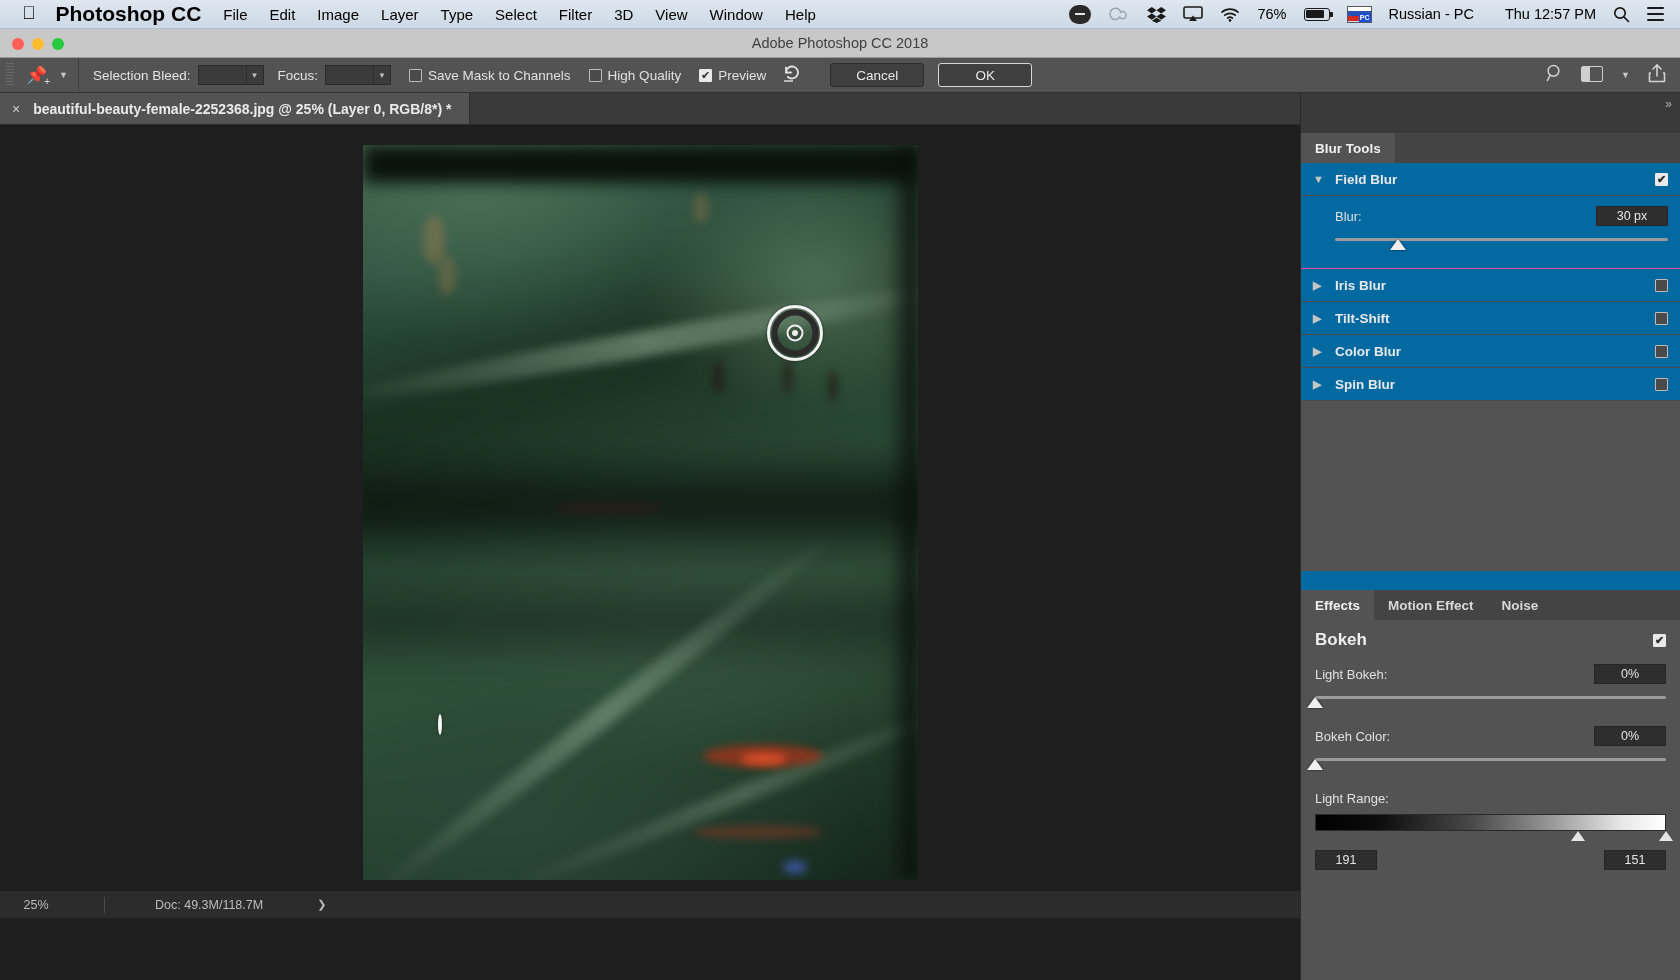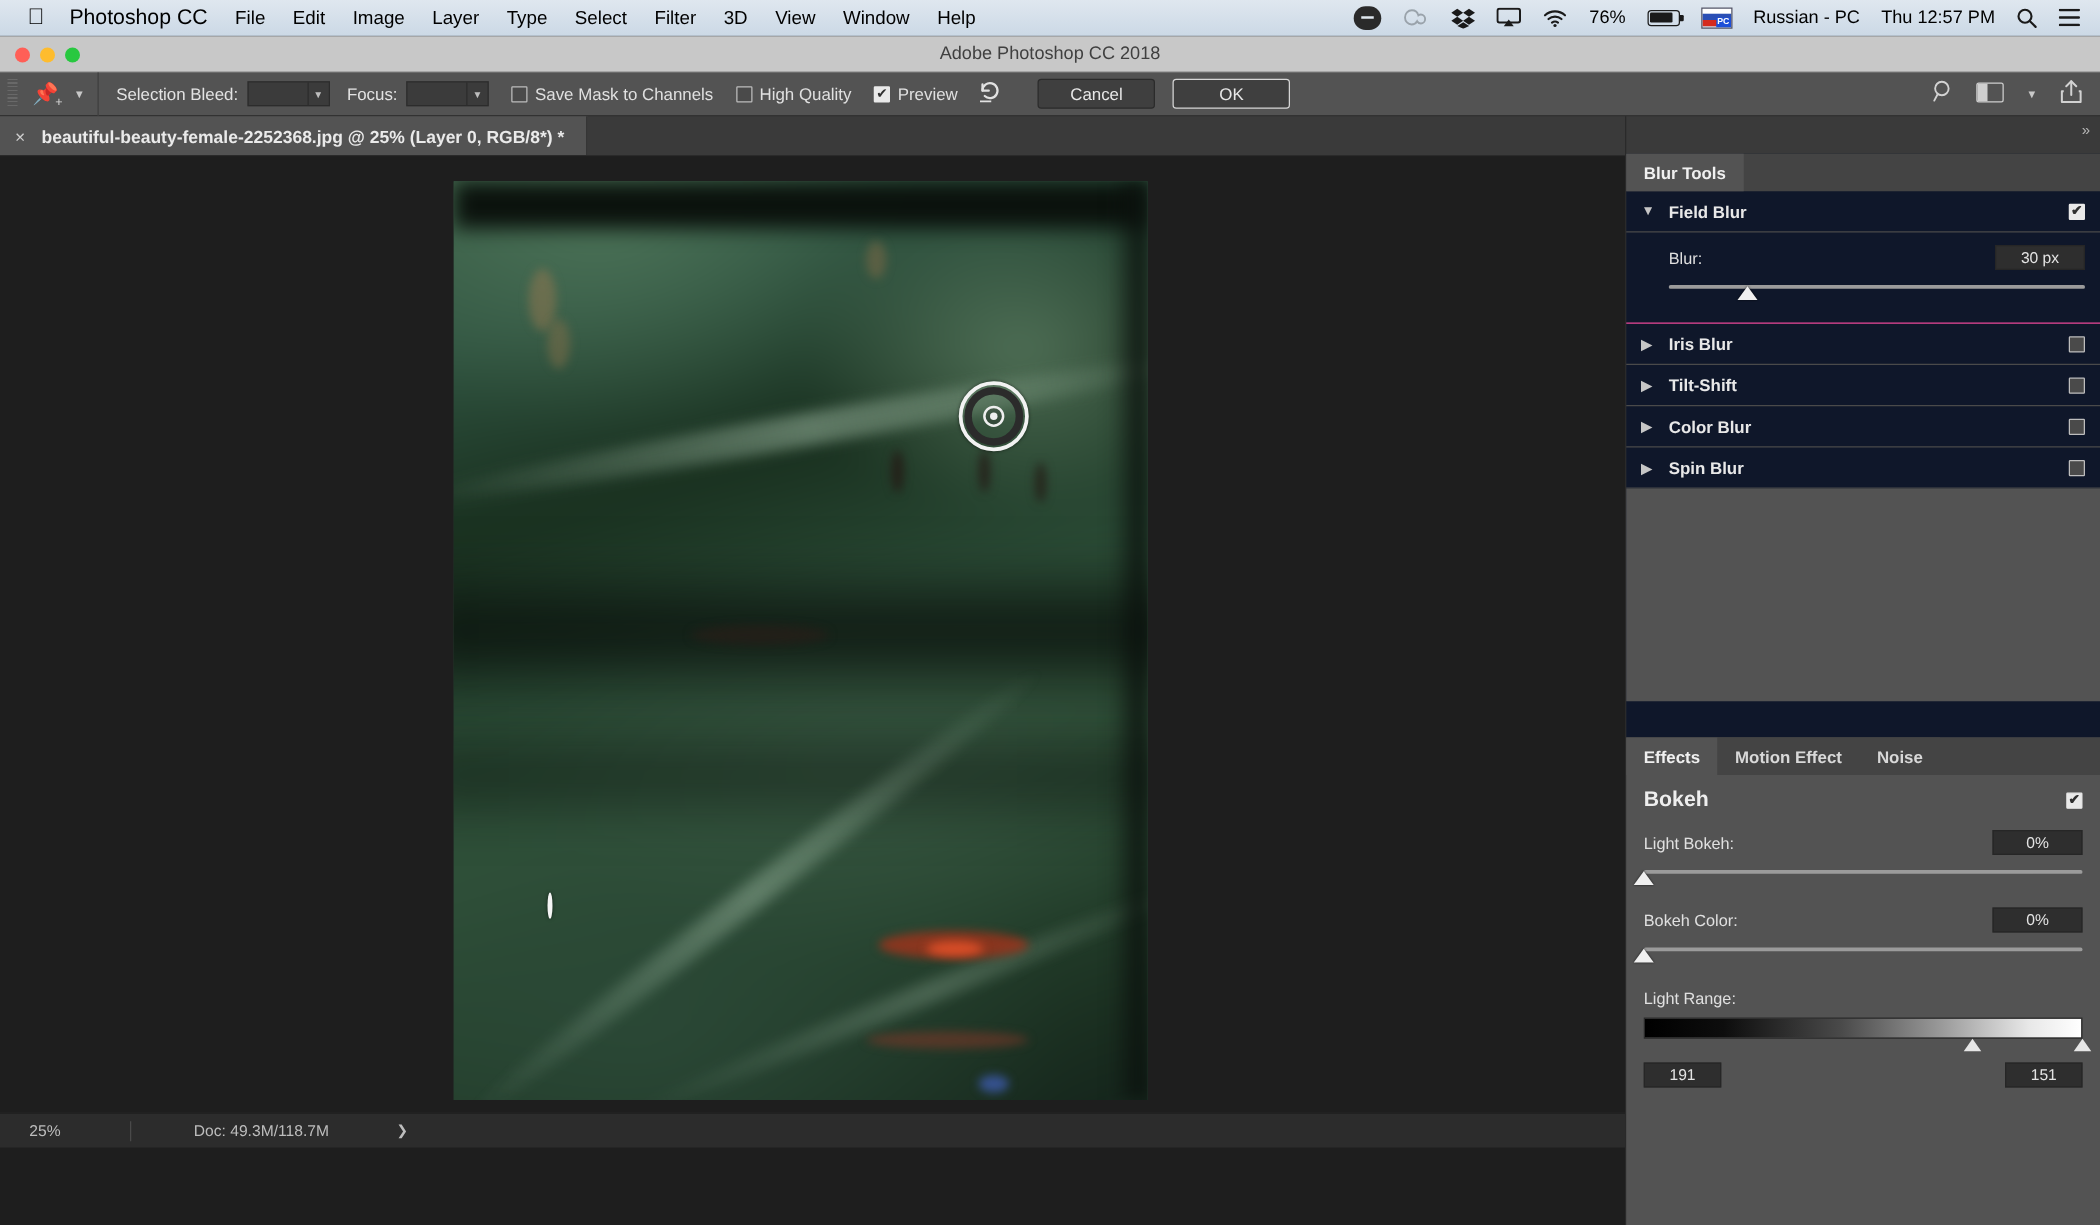--- a/index.html
+++ b/index.html
@@ -18,21 +18,21 @@
     display: flex; align-items: center;
     border-bottom: 1px solid #b4c0cc;
     color: #000;
     font-size: 15px;
   }
   #menubar .apple {
     margin-left: 22px; margin-right: 20px;
     font-size: 18px; line-height: 1;
     position: relative; top: -1px;
   }
-  #menubar .appname { font-weight: normal; font-size: 17px; margin-right: 22px; }
+  #menubar .appname { font-weight: bold; font-size: 21px; margin-right: 22px; }
   #menubar .mitem { margin-right: 22px; font-size: 15px; white-space: nowrap; }
   #menubar .spacer { flex: 1; }
   #menubar .right { display: flex; align-items: center; gap: 17px; padding-right: 16px; }
   .mb-icon { display: inline-flex; align-items: center; justify-content: center; }
   .pill-icon {
     width: 22px; height: 19px; border-radius: 10px; background: #2a2a2a;
     display: inline-flex; align-items: center; justify-content: center;
   }
   .pill-icon i { display: block; width: 10px; height: 2px; background: #dfe7ef; }
   .batt-pct { font-size: 14.5px; }
@@ -50,21 +50,21 @@
     display: inline-block; vertical-align: middle;
   }
   .flag .fw { position: absolute; left:0; right:0; top:0; height: 33.3%; background: #fff; }
   .flag .fb { position: absolute; left:0; right:0; top:33.3%; height: 33.3%; background: #2a4fb5; }
   .flag .fr { position: absolute; left:0; right:0; top:66.6%; height: 33.4%; background: #d52b1e; }
   .flag .badge {
     position: absolute; right: 0; bottom: 0; background: #1c4fd8; color: #fff;
     font-size: 7px; line-height: 8px; padding: 0 1px; font-weight: bold;
   }
   .kbname { font-size: 14.5px; }
-  .clock { font-size: 14.5px; margin-left: 0; text-align: center; }
+  .clock { font-size: 14.5px; margin-left: 14px; text-align: center; }
   .srch-glyph { font-size: 16px; }
   .list-glyph { font-size: 17px; letter-spacing: 0; }
 
   
   #titlebar {
     position: absolute; left: 0; top: 29px; width: 1680px; height: 29px;
     background: #c8c8c8;
     display: flex; align-items: center; justify-content: center;
     border-bottom: 1px solid #999;
   }
@@ -225,21 +225,21 @@
 
   
   #dock {
     position: absolute; left: 1300px; top: 93px; width: 380px; height: 887px;
     background: #3a3a3a; border-left: 1px solid #2a2a2a;
   }
   .dock-collapse {
     position: absolute; right: 8px; top: 4px; color: #b5b5b5; font-size: 12px;
   }
   
-  #blurtools { position: absolute; left: 0; top: 30px; right: 0; height: 475px; background: #0f172a; }
+  #blurtools { position: absolute; left: 0; top: 40px; right: 0; height: 475px; background: #0369a1; }
   .panel-tabrow { display: flex; height: 30px; background: #444; }
   .panel-tab {
     display: flex; align-items: center; padding: 0 14px;
     font-size: 13.5px; font-weight: bold; color: #d8d8d8; background: #444;
   }
   .panel-tab.active { background: #535353; color: #f0f0f0; }
   .sec-head {
     height: 33px; display: flex; align-items: center;
     border-bottom: 1px solid #4a4a4a; padding: 0 12px; gap: 12px;
     font-size: 13.5px; font-weight: bold; color: #e8e8e8;

